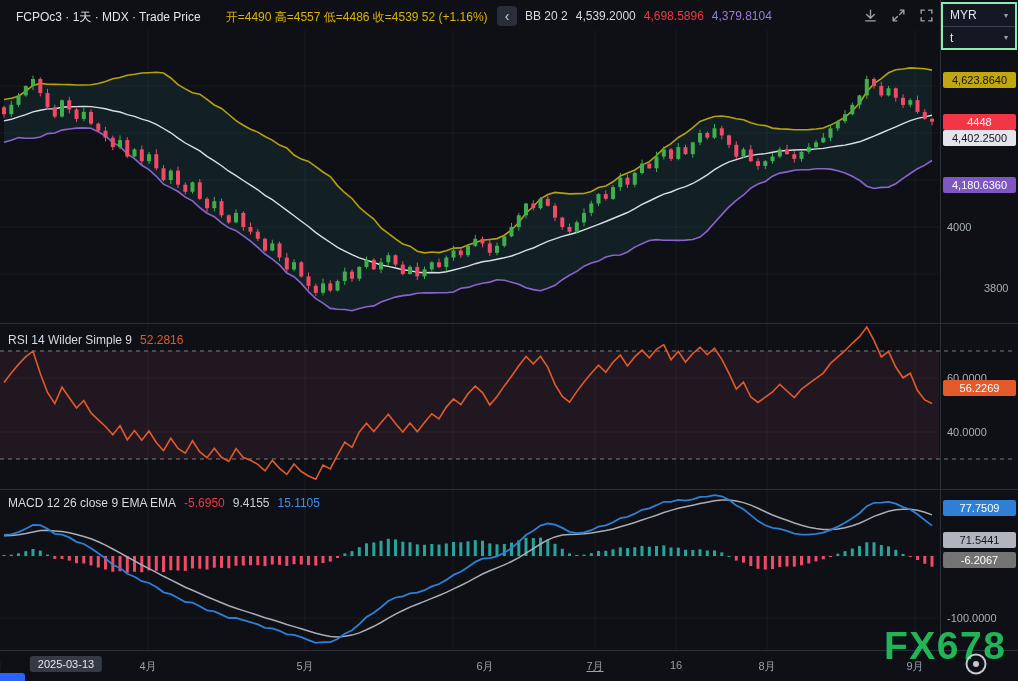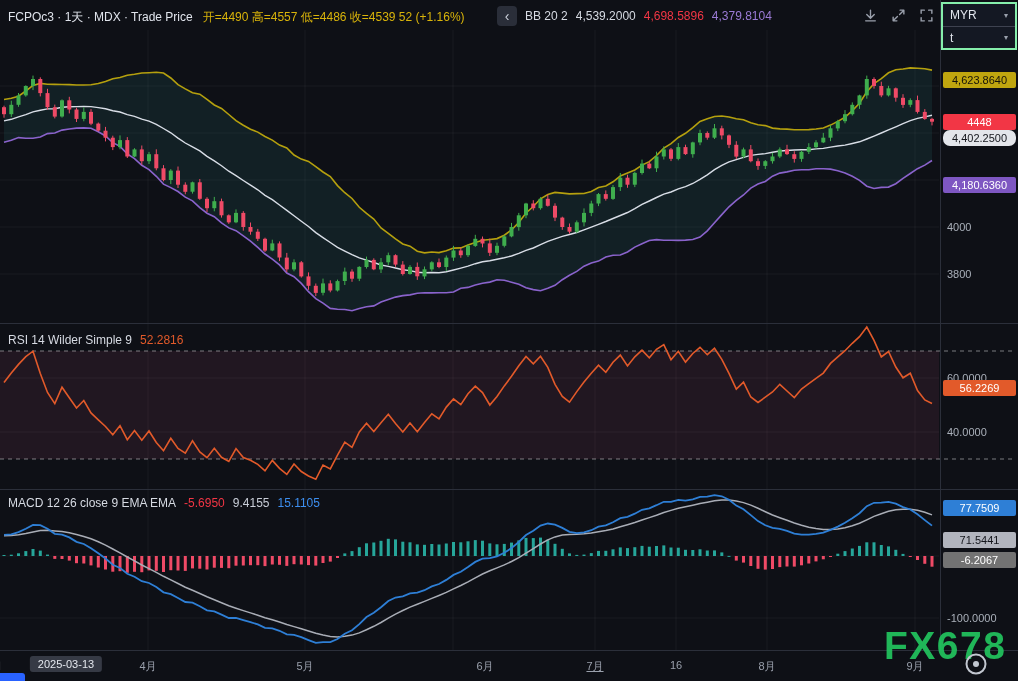--- a/index.html
+++ b/index.html
@@ -1,21 +1,21 @@
 <!DOCTYPE html>
 <html><head>
 <meta charset="utf-8">
 <style>
   *{margin:0;padding:0;box-sizing:border-box}
   html,body{background:#000}
   #app{position:relative;width:1018px;height:681px;background:#0e1016;overflow:hidden;
        font-family:"Liberation Sans","DejaVu Sans",sans-serif;}
   #plot{position:absolute;left:0;top:0}
   .legend{position:absolute;display:flex;align-items:center;gap:8px;font-size:12px;z-index:5;white-space:nowrap}
-  #main-legend{left:8px;top:9px;gap:10px}
+  #main-legend{left:16px;top:9px;gap:25px}
   #symline{color:#e0e4ec}
   #ohlcline{color:#d9b40a}
   #bb-legend{left:497px;top:6px}
   #rsi-legend{left:8px;top:333px}
   #macd-legend{left:8px;top:496px}
   .w{color:#d6dae2}.r{color:#f23645}.p{color:#9b7bd6}.o{color:#e25a2a}.b{color:#3d8ff0}.lg{color:#c9ced8}
   #backbtn{width:20px;height:20px;background:#2a2e39;border:none;border-radius:4px;color:#cfd4de;
            font-size:14px;line-height:18px;cursor:pointer}
   #chart-toolbar{position:absolute;left:858px;top:6px;display:flex;gap:3px;z-index:5}
   .tbtn{width:25px;height:22px;background:transparent;border:none;color:#9aa0ac;cursor:pointer;padding:2px}
@@ -538,24 +538,24 @@
   <div id="macd-legend" class="legend">
     <span class="w">MACD 12 26 close 9 EMA EMA</span>
     <span class="r">-5.6950</span>
     <span class="lg">9.4155</span>
     <span class="b">15.1105</span>
   </div>
 
   <div id="right-axis">
     <div class="abadge b-yellow" style="top: 72px;">4,623.8640</div>
     <div class="abadge b-red" style="top: 114px;">4448</div>
-    <div class="abadge b-white" style="top: 130px; border-radius: 7px;">4,402.2500</div>
+    <div class="abadge b-white" style="top: 130px;">4,402.2500</div>
     <div class="abadge b-purple" style="top: 177px;">4,180.6360</div>
     <div class="alabel" style="top: 220px;">4000</div>
-    <div class="alabel" style="top: 267px;">3800</div>
+    <div class="alabel" style="top: 281px; margin-left: 37px;">3800</div>
     <div class="alabel" style="top: 371px;">60.0000</div>
     <div class="abadge b-orange" style="top: 380px;">56.2269</div>
     <div class="alabel" style="top: 425px;">40.0000</div>
     <div class="abadge b-blue" style="top: 500px;">77.7509</div>
     <div class="abadge b-gray" style="top: 516px; margin-top: 16px;">71.5441</div>
     <div class="abadge b-dgray" style="top: 552px;">-6.2067</div>
     <div class="alabel" style="top: 611px;">-100.0000</div>
   </div>
 
   <div id="time-axis">

